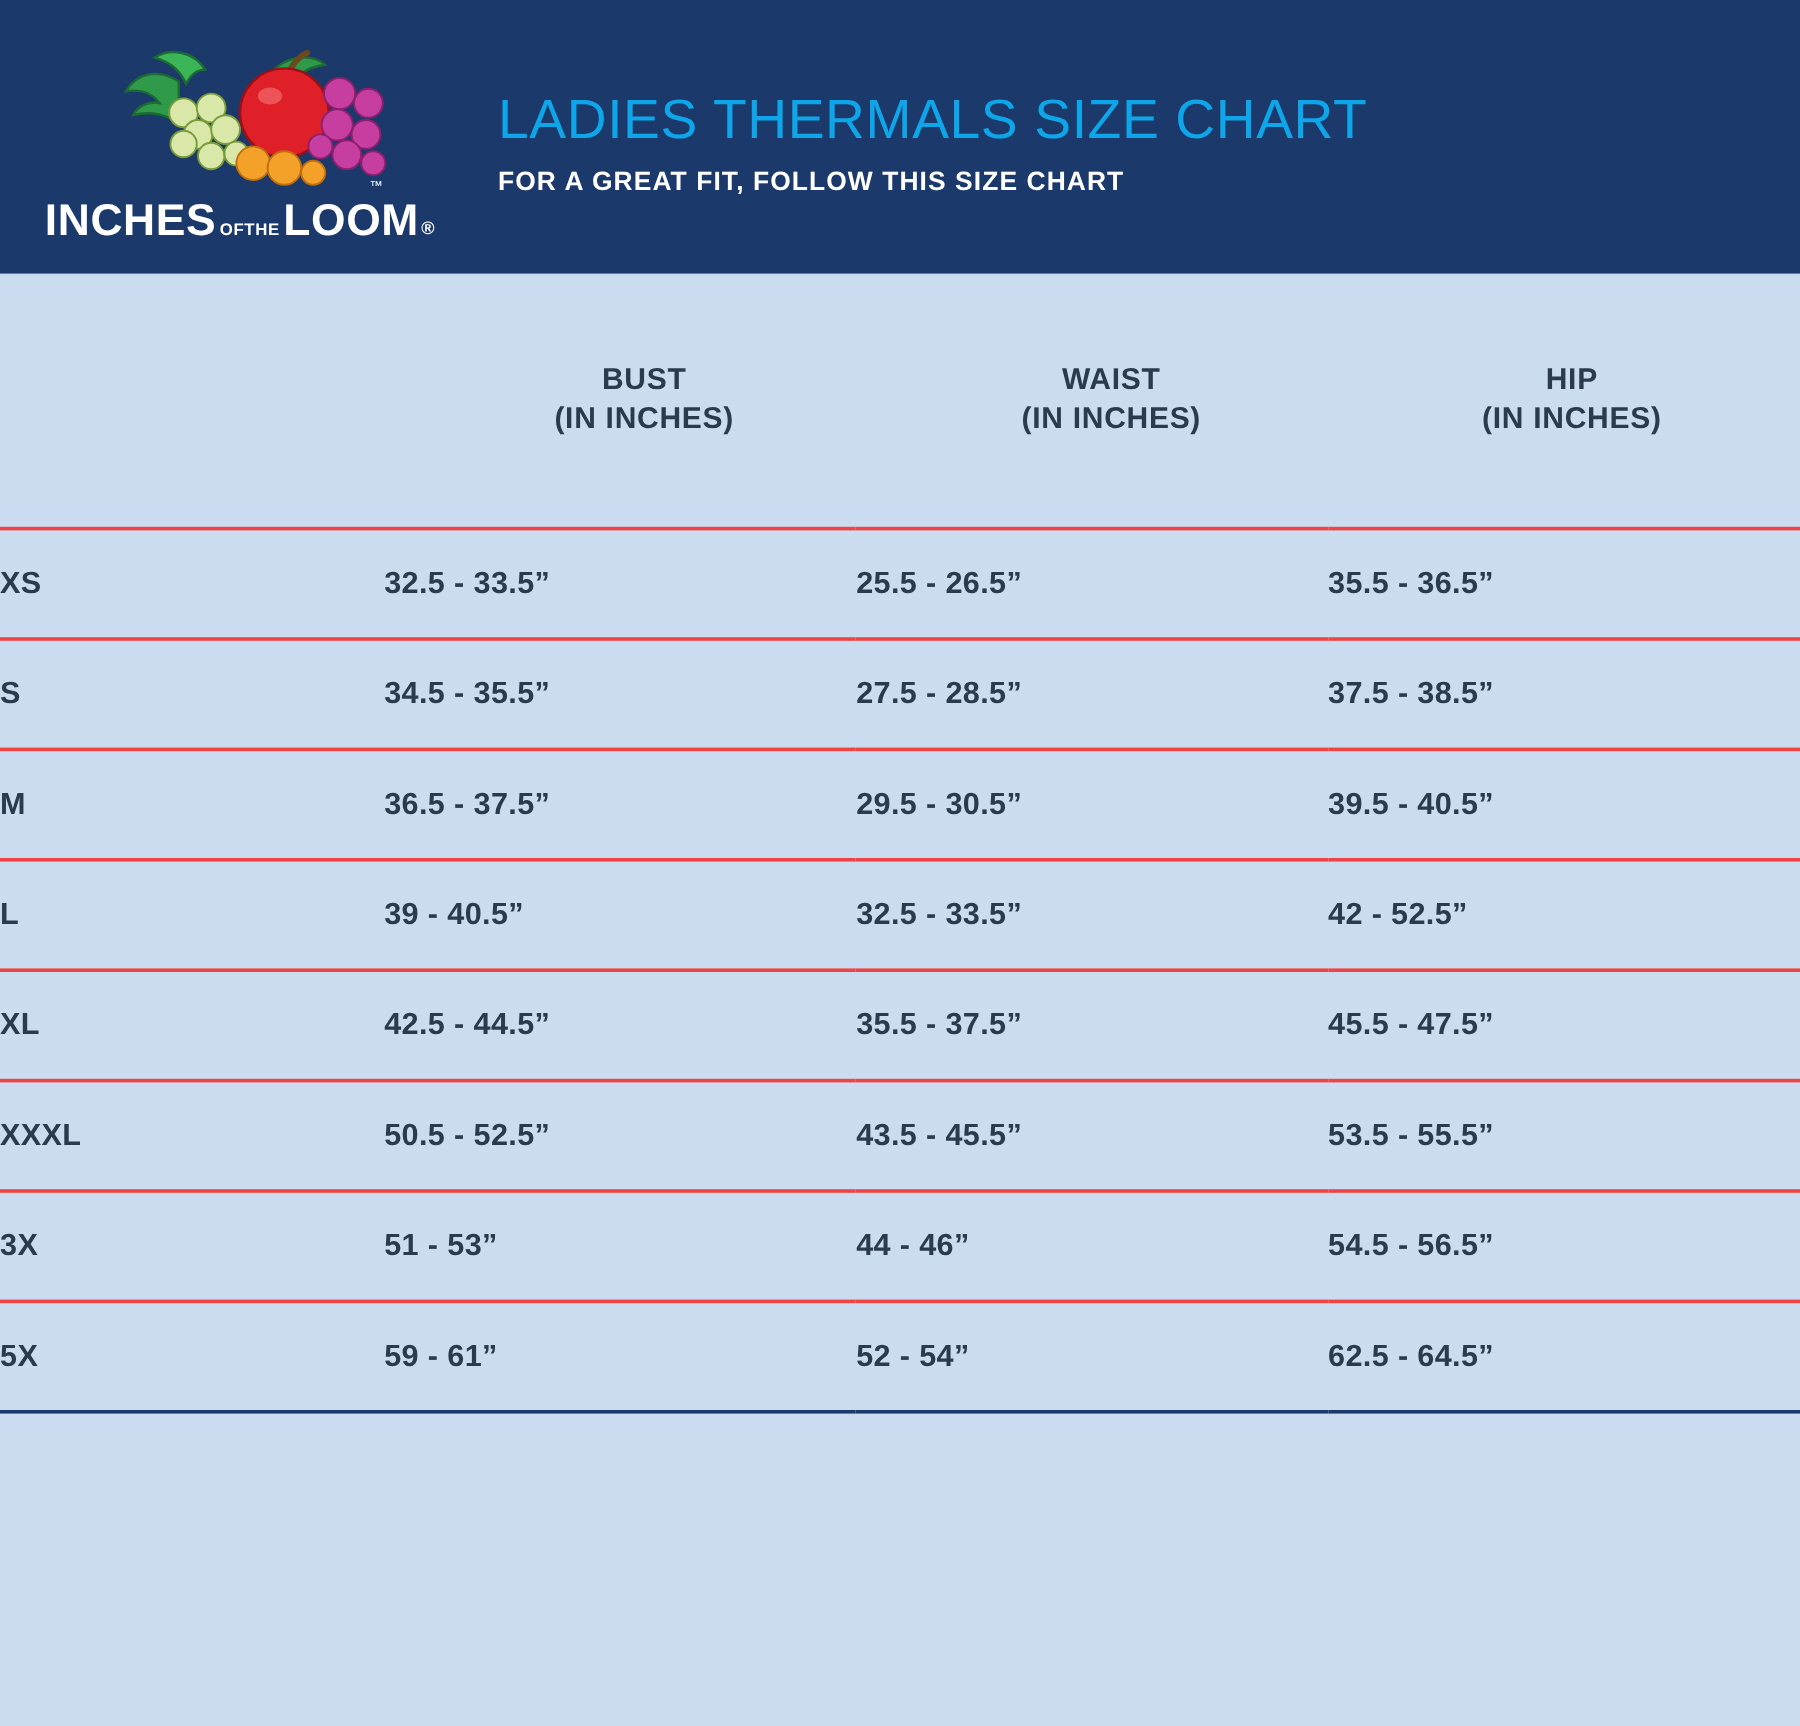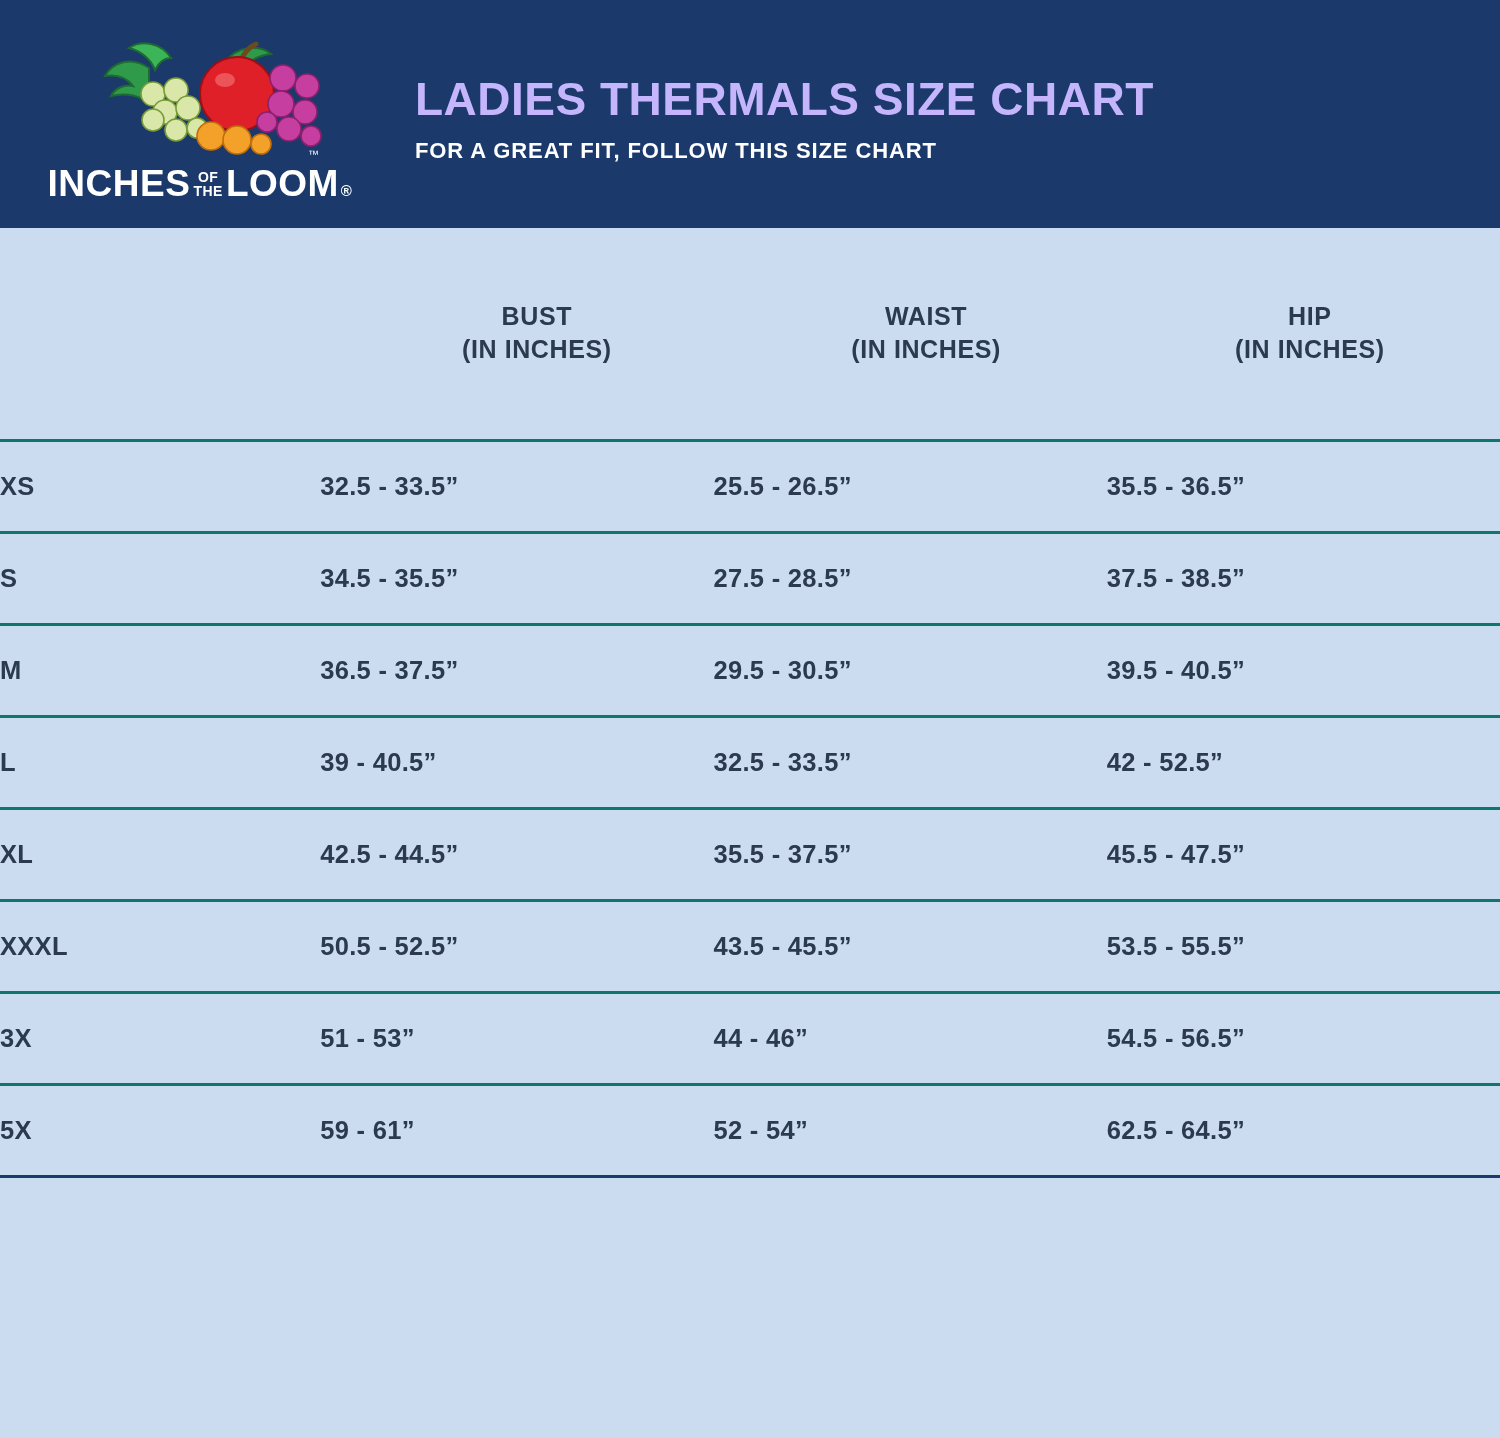--- a/index.html
+++ b/index.html
@@ -54,43 +54,43 @@
     font-weight: bold;
     letter-spacing: 0.5px;
   }
   .wm-main {
     font-size: 37px;
     line-height: 36px;
     font-weight: bold;
   }
   .wm-stack {
     display: inline-flex;
-    flex-direction: column;
+    flex-direction: row;
     align-items: center;
     justify-content: flex-end;
     font-size: 14px;
     line-height: 14px;
     margin: 0 3px 4px 3px;
     font-weight: bold;
   }
   .wm-reg {
     font-size: 15px;
     margin-left: 2px;
     margin-bottom: 3px;
   }
 
   .title-block {
     flex: 1;
     padding-left: 45px;
     padding-top: 10px;
   }
   .chart-title {
-    color: #c4b5fd;
+    color: #0ea5e9;
     font-size: 46px;
-    font-weight: bold;
+    font-weight: normal;
     letter-spacing: 0.5px;
     line-height: 1.1;
     margin: 0;
   }
   .chart-subtitle {
     color: #ffffff;
     font-size: 22px;
     font-weight: bold;
     letter-spacing: 0.9px;
     margin-top: 14px;
@@ -130,21 +130,21 @@
 
   .size-table tbody tr {
     height: 92px;
   }
   .size-table tbody td {
     background: #ccdcf0;
     color: #2b3a4d;
     font-size: 25.5px;
     font-weight: bold;
     letter-spacing: 0.3px;
-    border-top: 3px solid #0f766e;
+    border-top: 3px solid #ef4444;
     padding: 0;
     vertical-align: middle;
     text-align: left;
   }
   .size-table tbody tr:last-child td {
     border-bottom: 3px solid #1b3a6b;
   }
   .cell-size { padding-left: 143px; }
   .cell-bust { padding-left: 40px; }
   .cell-waist { padding-left: 32px; }

